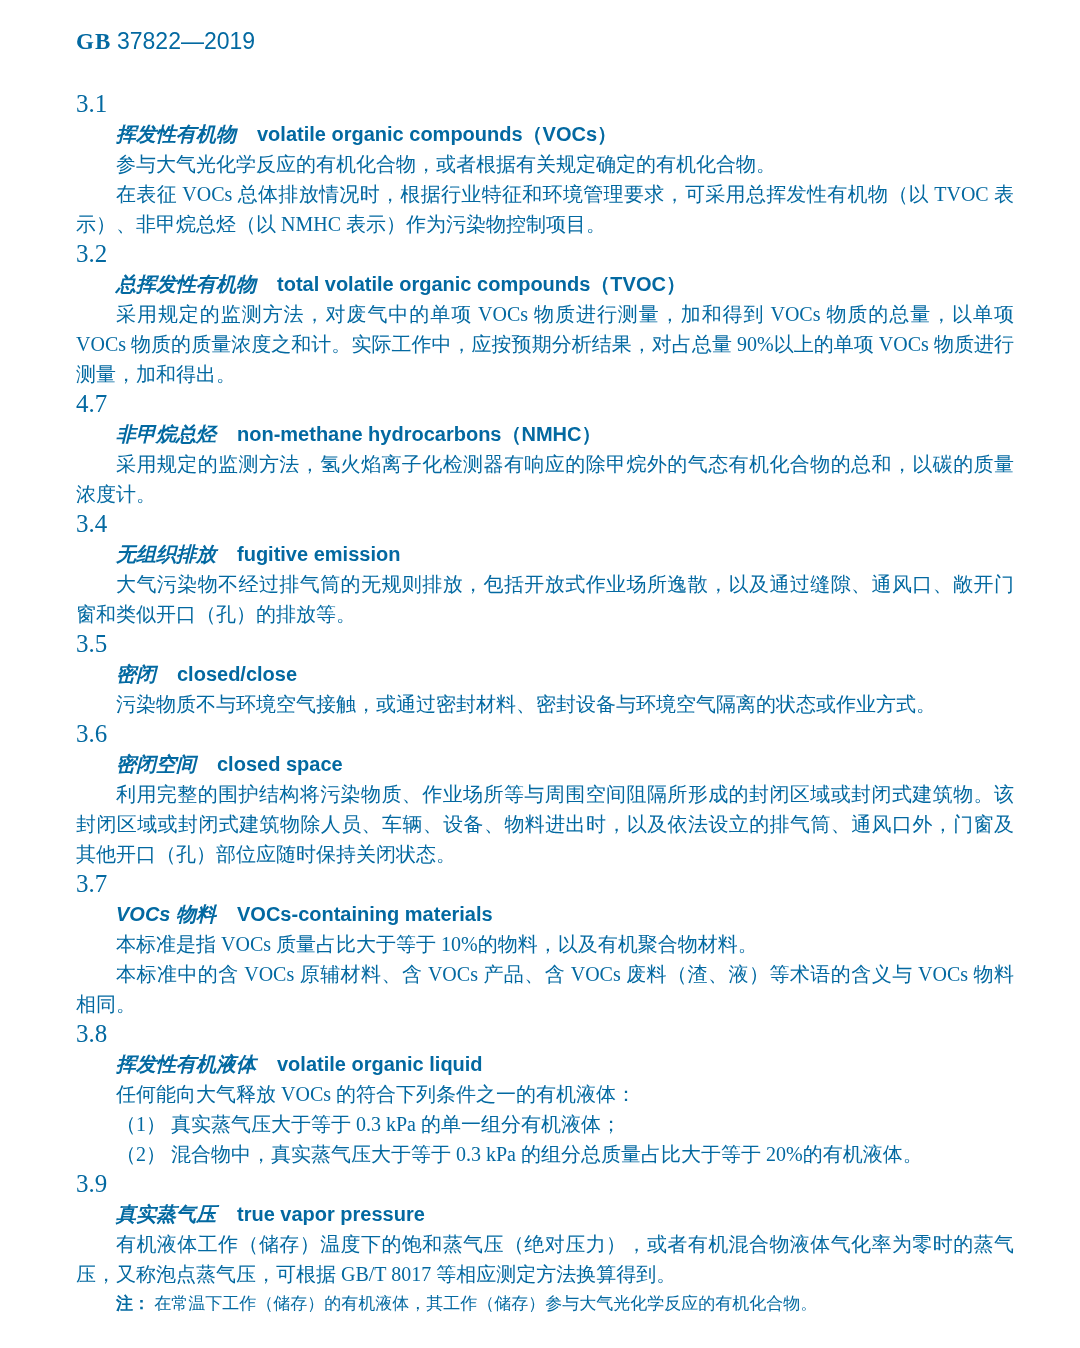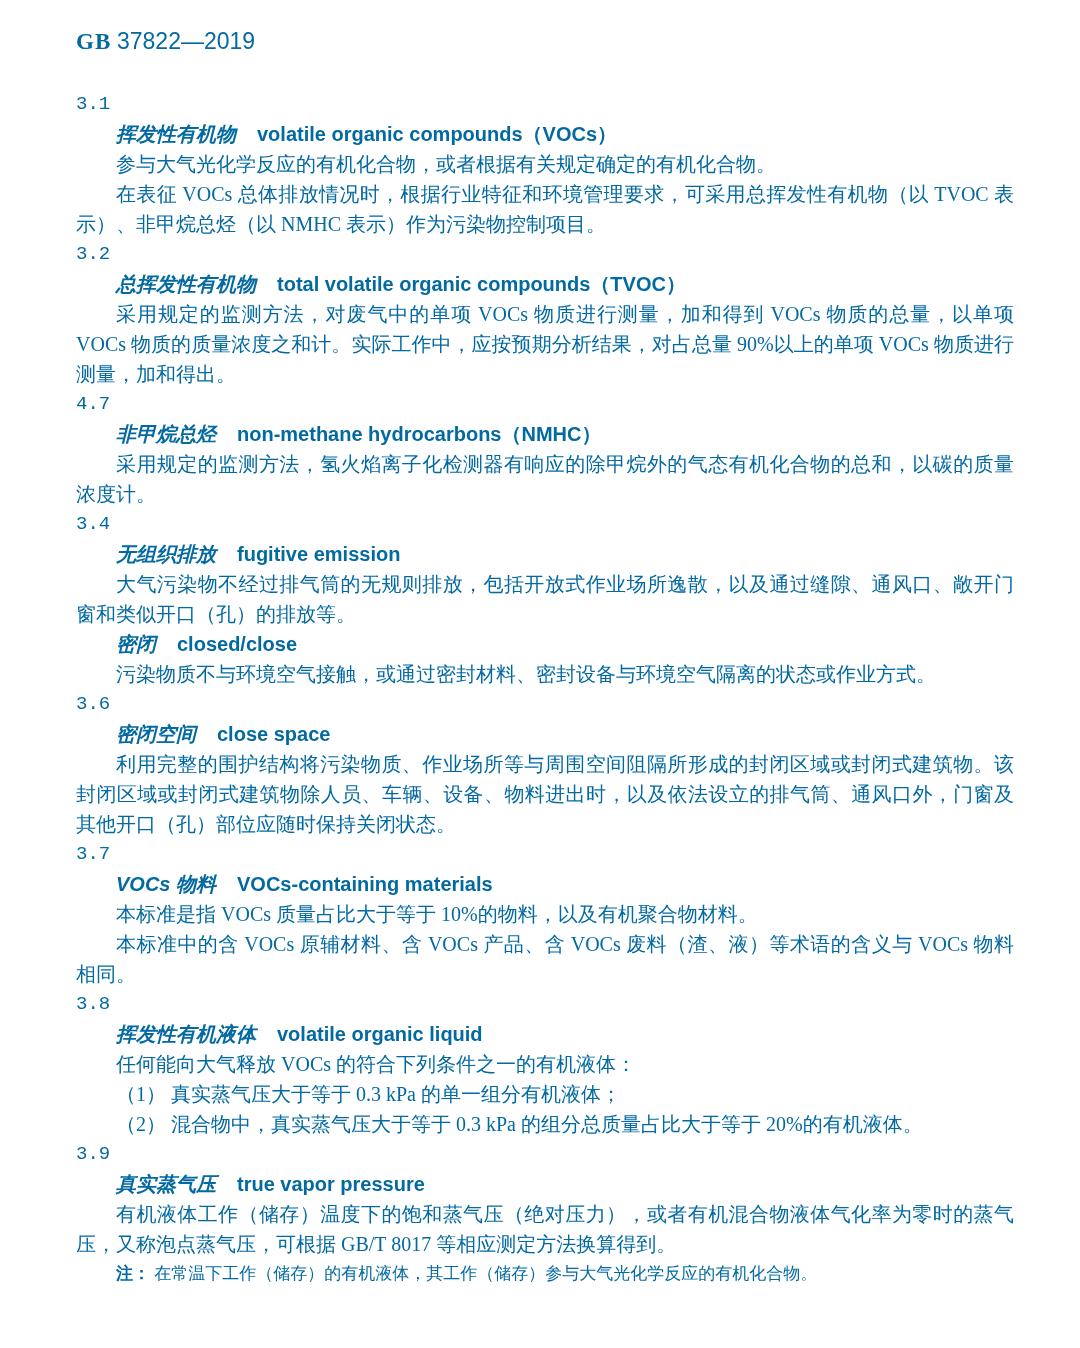--- a/index.html
+++ b/index.html
@@ -26,22 +26,22 @@
   .doc-header .gb {
     font-family: "Liberation Serif", serif;
     font-weight: bold;
     letter-spacing: 1px;
   }
   .doc-header .num {
     font-family: "Liberation Sans", sans-serif;
     font-weight: normal;
   }
   .sec-num {
-    font-family: Liberation Mono, monospace;
-    font-size: 19px;
+    font-family: Liberation Serif, serif;
+    font-size: 25px;
     line-height: 30px;
   }
   .sec-heading {
     margin: 0;
     padding-left: 40px;
     font-size: 20px;
     line-height: 30px;
     font-weight: normal;
   }
   .term-zh {
@@ -114,32 +114,33 @@
   <section>
     <div class="sec-num">3.4</div>
     <h3 class="sec-heading">
       <span class="term-zh">无组织排放</span>
       <span class="term-en">fugitive emission</span>
     </h3>
     <p class="para">大气污染物不经过排气筒的无规则排放，包括开放式作业场所逸散，以及通过缝隙、通风口、敞开门窗和类似开口（孔）的排放等。</p>
   </section>
 
   <section>
+    <div class="sec-num">3.5</div>
     <h3 class="sec-heading">
       <span class="term-zh">密闭</span>
       <span class="term-en">closed/close</span>
     </h3>
     <p class="para">污染物质不与环境空气接触，或通过密封材料、密封设备与环境空气隔离的状态或作业方式。</p>
   </section>
 
   <section>
     <div class="sec-num">3.6</div>
     <h3 class="sec-heading">
       <span class="term-zh">密闭空间</span>
-      <span class="term-en">close space</span>
+      <span class="term-en">closed space</span>
     </h3>
     <p class="para">利用完整的围护结构将污染物质、作业场所等与周围空间阻隔所形成的封闭区域或封闭式建筑物。该封闭区域或封闭式建筑物除人员、车辆、设备、物料进出时，以及依法设立的排气筒、通风口外，门窗及其他开口（孔）部位应随时保持关闭状态。</p>
   </section>
 
   <section>
     <div class="sec-num">3.7</div>
     <h3 class="sec-heading">
       <span class="term-zh">VOCs 物料</span>
       <span class="term-en">VOCs-containing materials</span>
     </h3>

